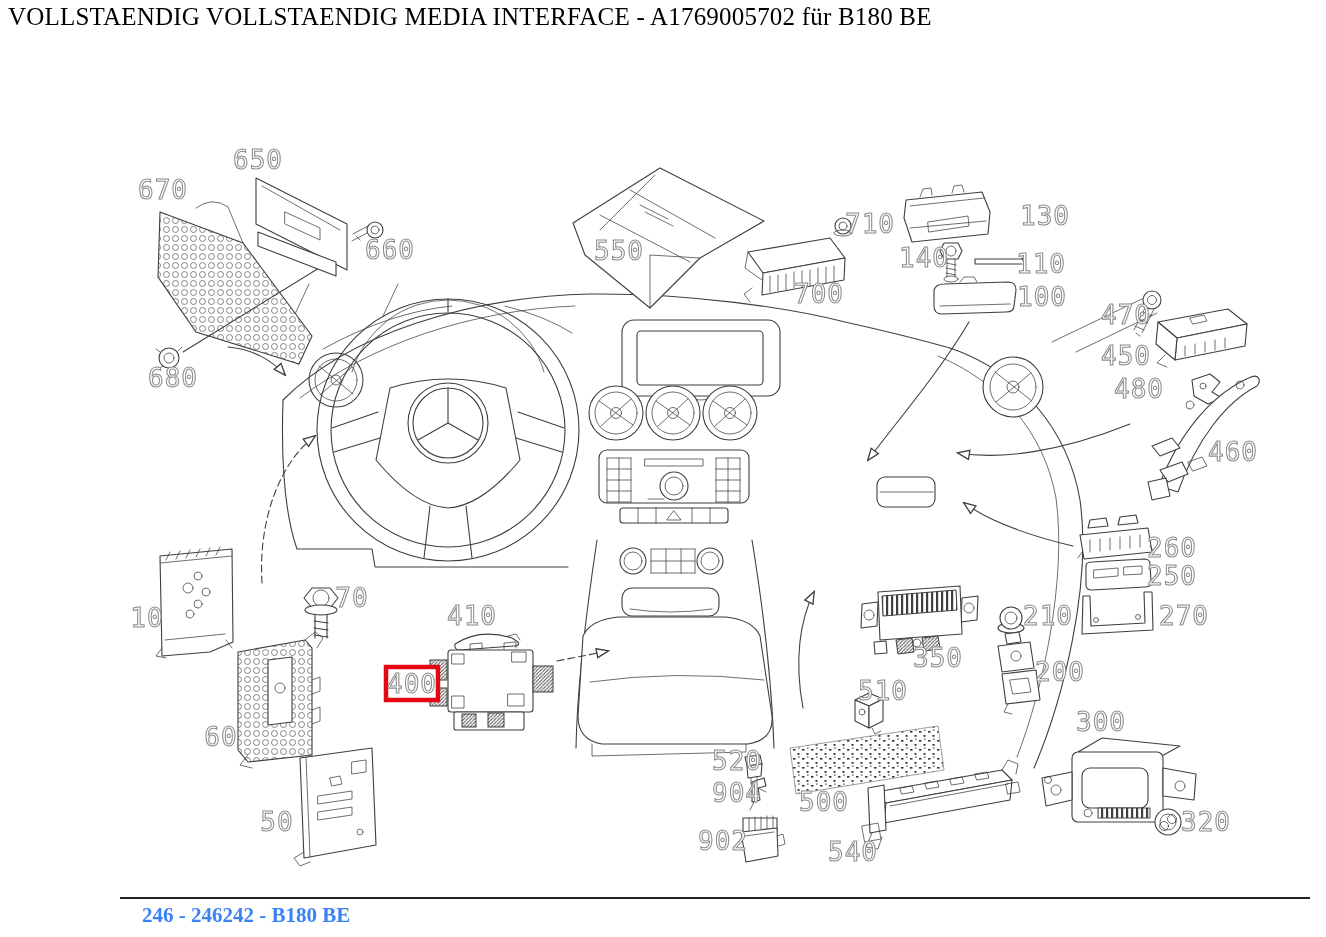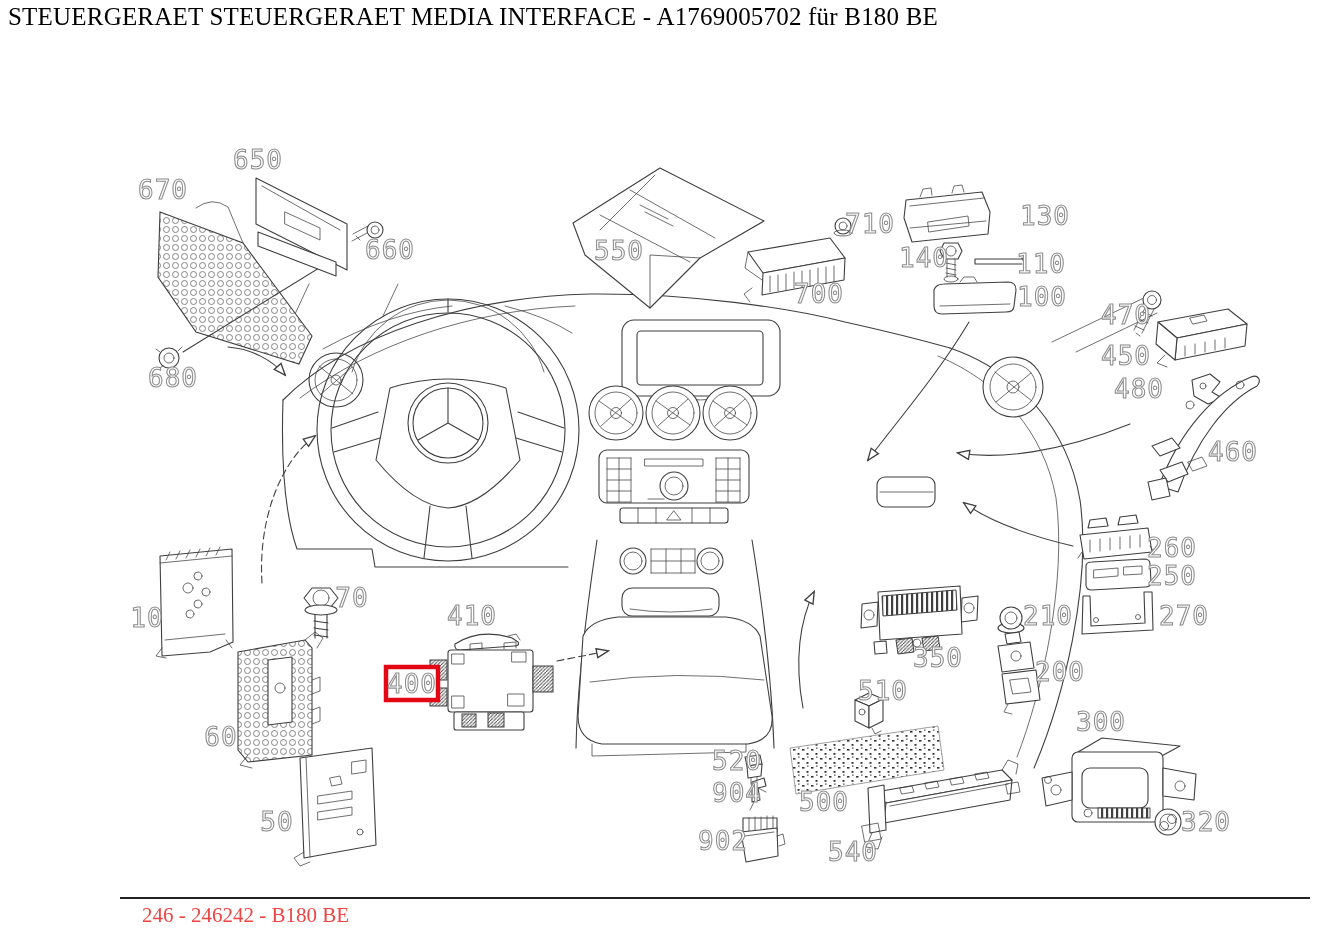--- a/index.html
+++ b/index.html
@@ -7,38 +7,38 @@
     position:relative; width:1326px; height:937px; background:#ffffff;
     overflow:hidden; font-family:"Liberation Serif", serif;
   }
   .title {
     position:absolute; top:3px; left:8px; font-size:25px; color:#000;
     letter-spacing:0.2px; white-space:nowrap;
   }
   .footer {
     position:absolute; top:897px; left:120px; right:16px;
     border-top:2px solid #222; padding:4px 0 0 22px;
-    font-size:21px; font-weight:400; color:#ef4444;
+    font-size:21px; font-weight:700; color:#3b82f6;
   }
   svg.diagram { position:absolute; top:0; left:0; }
   .ln { fill:none; stroke:var(--line,#3f3f3f); stroke-width:1.1; stroke-linejoin:round; stroke-linecap:round; }
   .fw { fill:#ffffff; stroke:var(--line,#3f3f3f); stroke-width:1.1; stroke-linejoin:round; }
   .thin { stroke-width:0.75; }
   .dash { stroke-dasharray:7 4; }
   .part-num {
     font-family:"DejaVu Sans Mono", monospace; font-size:26px;
     fill:#ffffff; stroke:var(--label,#8c8c8c); stroke-width:1.05;
     letter-spacing:1px; text-anchor:middle;
   }
 </style>
 </head>
 <body>
 
 <div class="page">
-  <div class="title">STEUERGERAET STEUERGERAET MEDIA INTERFACE - A1769005702 für B180 BE</div>
+  <div class="title">VOLLSTAENDIG VOLLSTAENDIG MEDIA INTERFACE - A1769005702 für B180 BE</div>
 
   <svg class="diagram" width="1326" height="937" viewBox="0 0 1326 937" xmlns="http://www.w3.org/2000/svg">
     <defs>
       <marker id="ah" viewBox="0 0 12 10" refX="10.5" refY="5" markerWidth="13" markerHeight="11" orient="auto-start-reverse">
         <path d="M1,1.2 L11,5 L1,8.8 Z" fill="#ffffff" stroke="#3f3f3f" stroke-width="1.1"></path>
       </marker>
       <pattern id="honey" width="9" height="9" patternUnits="userSpaceOnUse">
         <rect width="9" height="9" fill="#ffffff"></rect>
         <circle cx="4.5" cy="4.5" r="3" fill="none" stroke="#777" stroke-width="0.9"></circle>
       </pattern>

